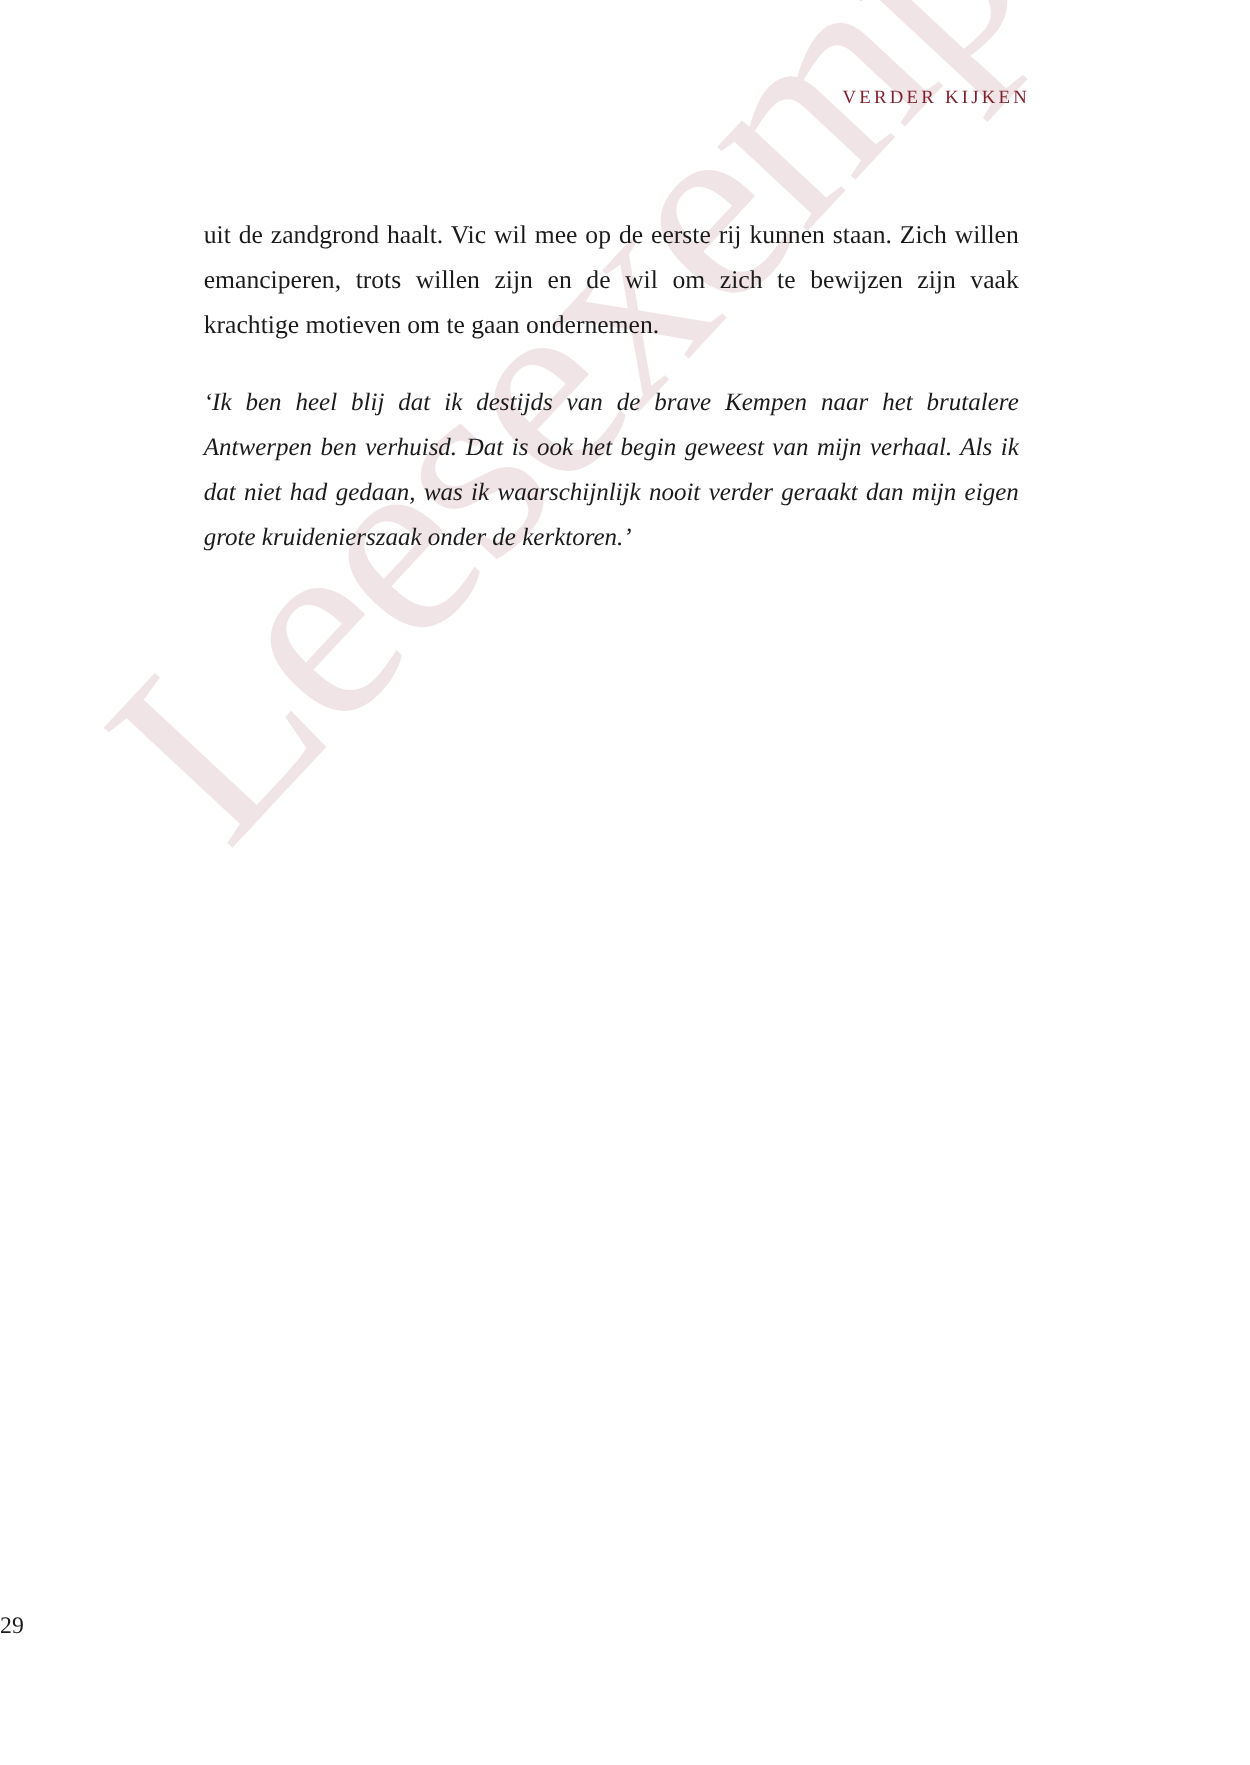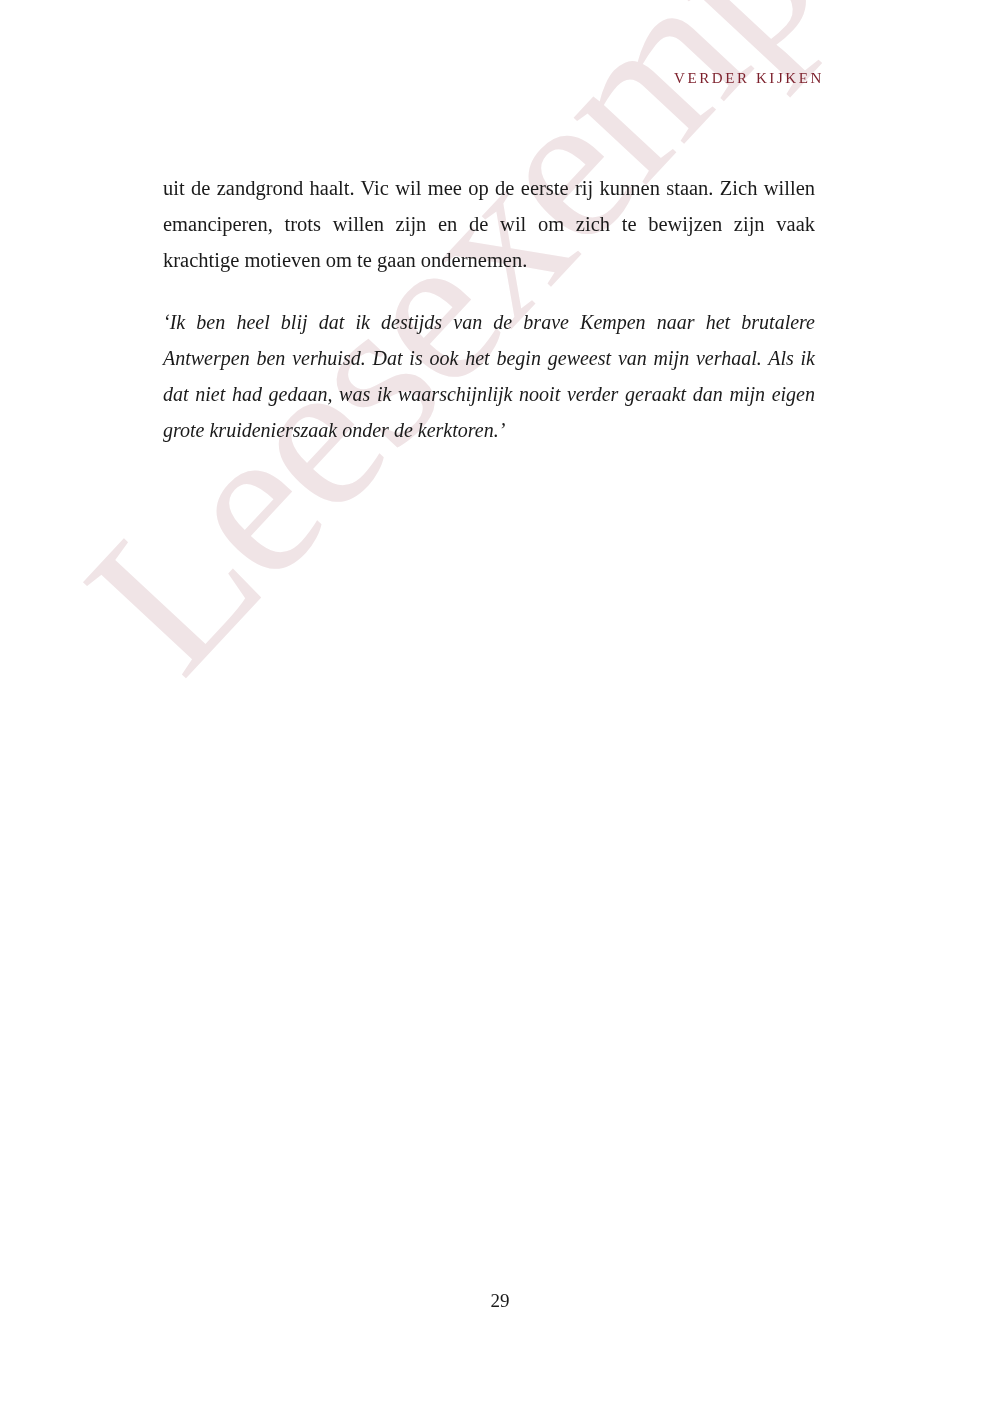--- a/index.html
+++ b/index.html
@@ -97,21 +97,20 @@
     text-justify: inter-word;
     hyphens: manual;
   }
 
   
   .folio {
     position: absolute;
     left: 0;
     top: 1290px;
     width: 1000px;
-    text-align: center;
     font-size: 19px;
     color: #1a1a1a;
   }
 </style>
 </head>
 <body>
 
 <div class="page">
 
   <div class="watermark">

